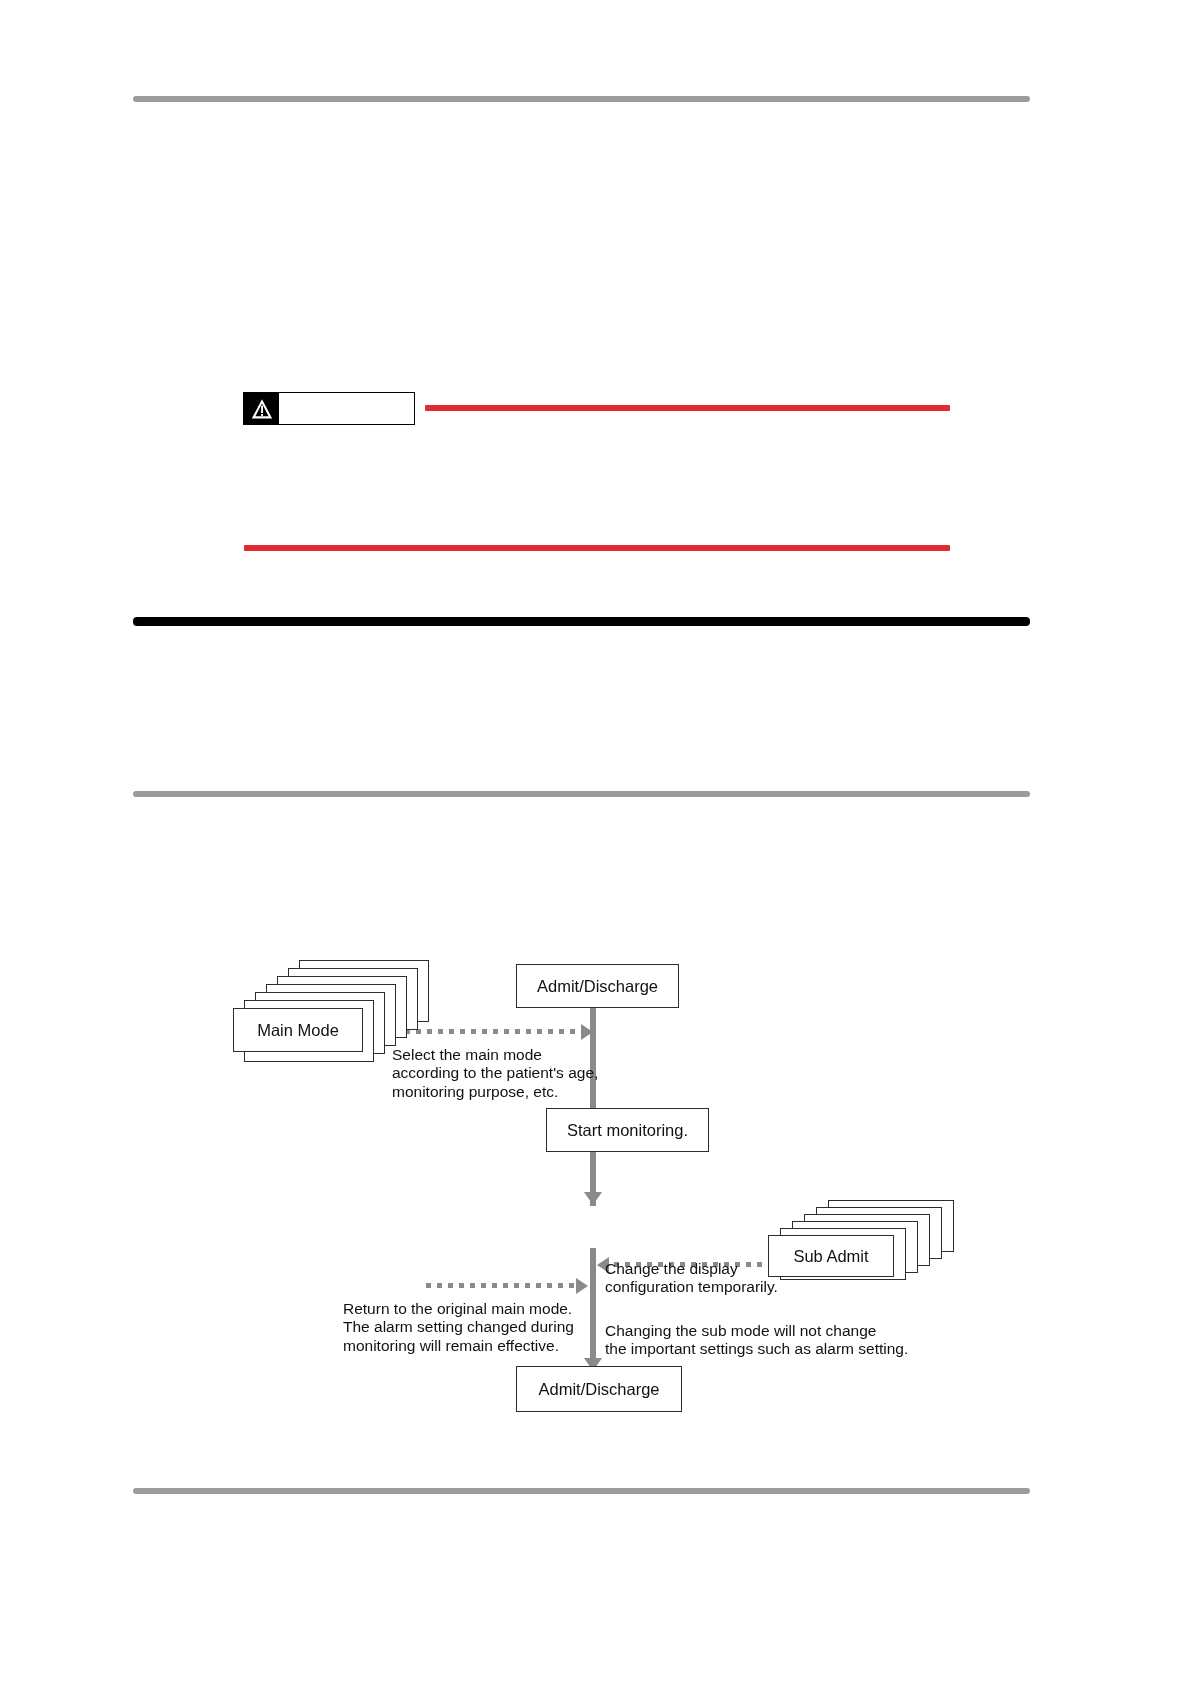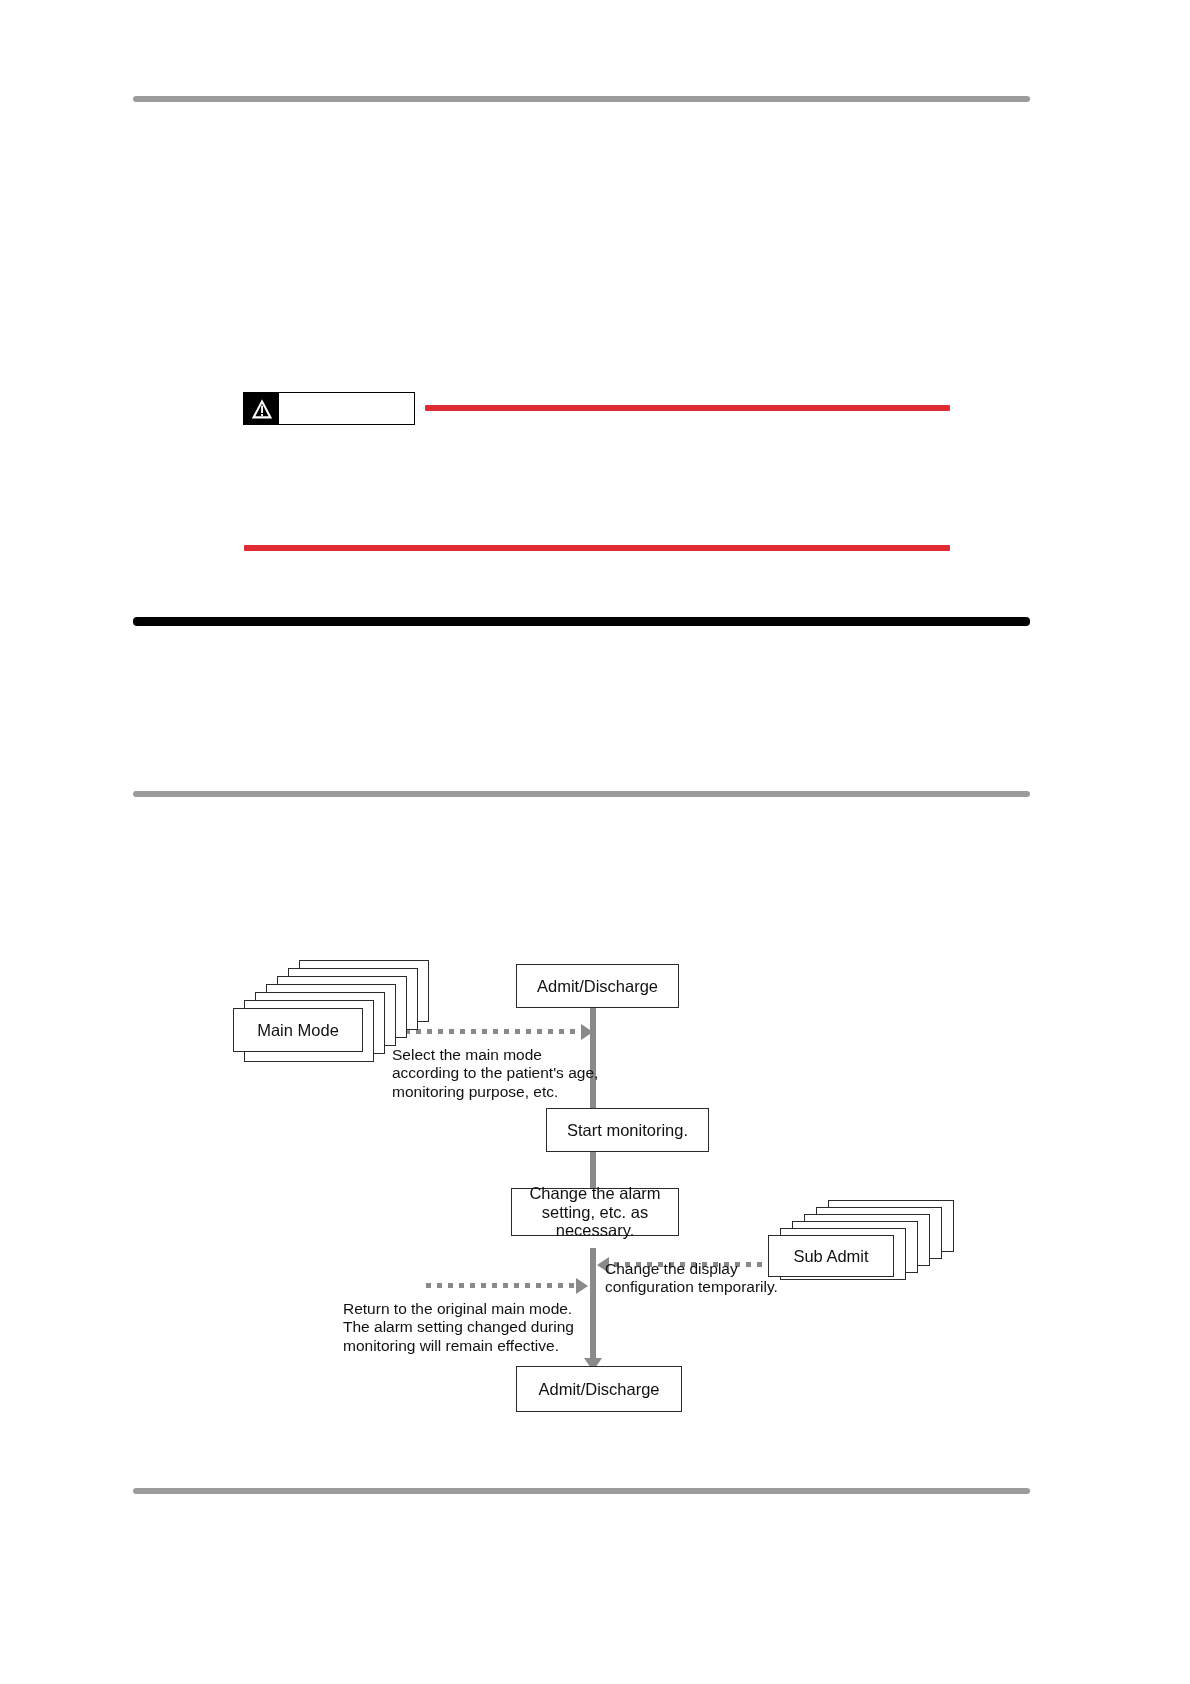--- a/index.html
+++ b/index.html
@@ -235,34 +235,32 @@
   </div>
 
   <div class="node" style="left:383px; top:104px; width:163px; height:44px;">
     <span>Admit/Discharge</span>
   </div>
 
   <div class="node" style="left:383px; top:248px; width:163px; height:44px;margin-left:30px;">
     <span>Start monitoring.</span>
   </div>
 
-  <div class="node" style="left:378px; top:328px; width:168px; height:48px;">
-    <span>Change the alarm setting,
-etc. as necessary.</span>
-  </div>
 
   <div class="node" style="left:383px; top:506px; width:166px; height:46px;">
     <span>Admit/Discharge</span>
   </div>
 
   <div class="caption" style="left:472px; top:400px; width:230px;">Change the display
 configuration temporarily.</div>
 
   <div class="caption" style="left:259px; top:186px; width:220px;">Select the main mode
 according to the patient's age,
 monitoring purpose, etc.</div>
 
   <div class="caption" style="left:210px; top:440px; width:248px;">Return to the original main mode.
 The alarm setting changed during
 monitoring will remain effective.</div>
 
+  <div class="caption" style="left:472px; top:462px; width:330px;">Changing the sub mode will not change
+the important settings such as alarm setting.</div>
 
 </div>
 
 </body></html>

